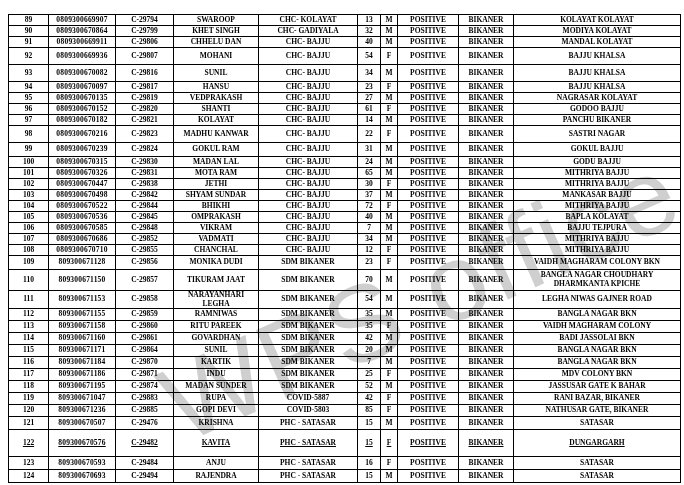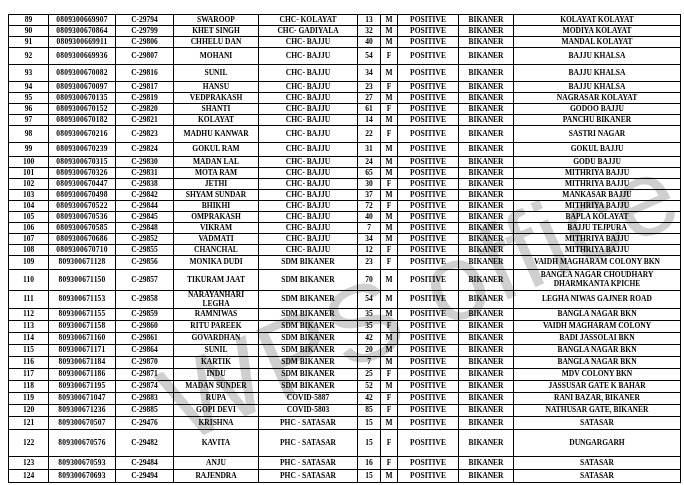--- a/index.html
+++ b/index.html
@@ -55,21 +55,21 @@
   td.c-id { font-size: 7px; letter-spacing: 0.2px; }
   td.c-address { font-size: 7.3px; }
   tr { height: 11px; padding-left: 35px; }
   tr:nth-child(4), tr:nth-child(5), tr:nth-child(10) { height: 17px; }
   tr:nth-child(11), tr:nth-child(21), tr:nth-child(23) { height: 14px; }
   tr:nth-child(22) { height: 21px; }
   tr:nth-child(24), tr:nth-child(25), tr:nth-child(26), tr:nth-child(27),
   tr:nth-child(28), tr:nth-child(29), tr:nth-child(30), tr:nth-child(31),
   tr:nth-child(32) { height: 12px; }
   tr:nth-child(33), tr:nth-child(35), tr:nth-child(36) { height: 13px; margin-left: 28px; }
-  tr:nth-child(34) { height: 27px; }
+  tr:nth-child(34) { height: 27px; text-decoration: underline; }
 </style>
 </head>
 <body>
 
 <div class="page">
   <div class="watermark" style="color: rgb(207, 207, 207);">WPS office</div>
 
   <table class="case-table">
     <colgroup>
       <col style="width:40px">

